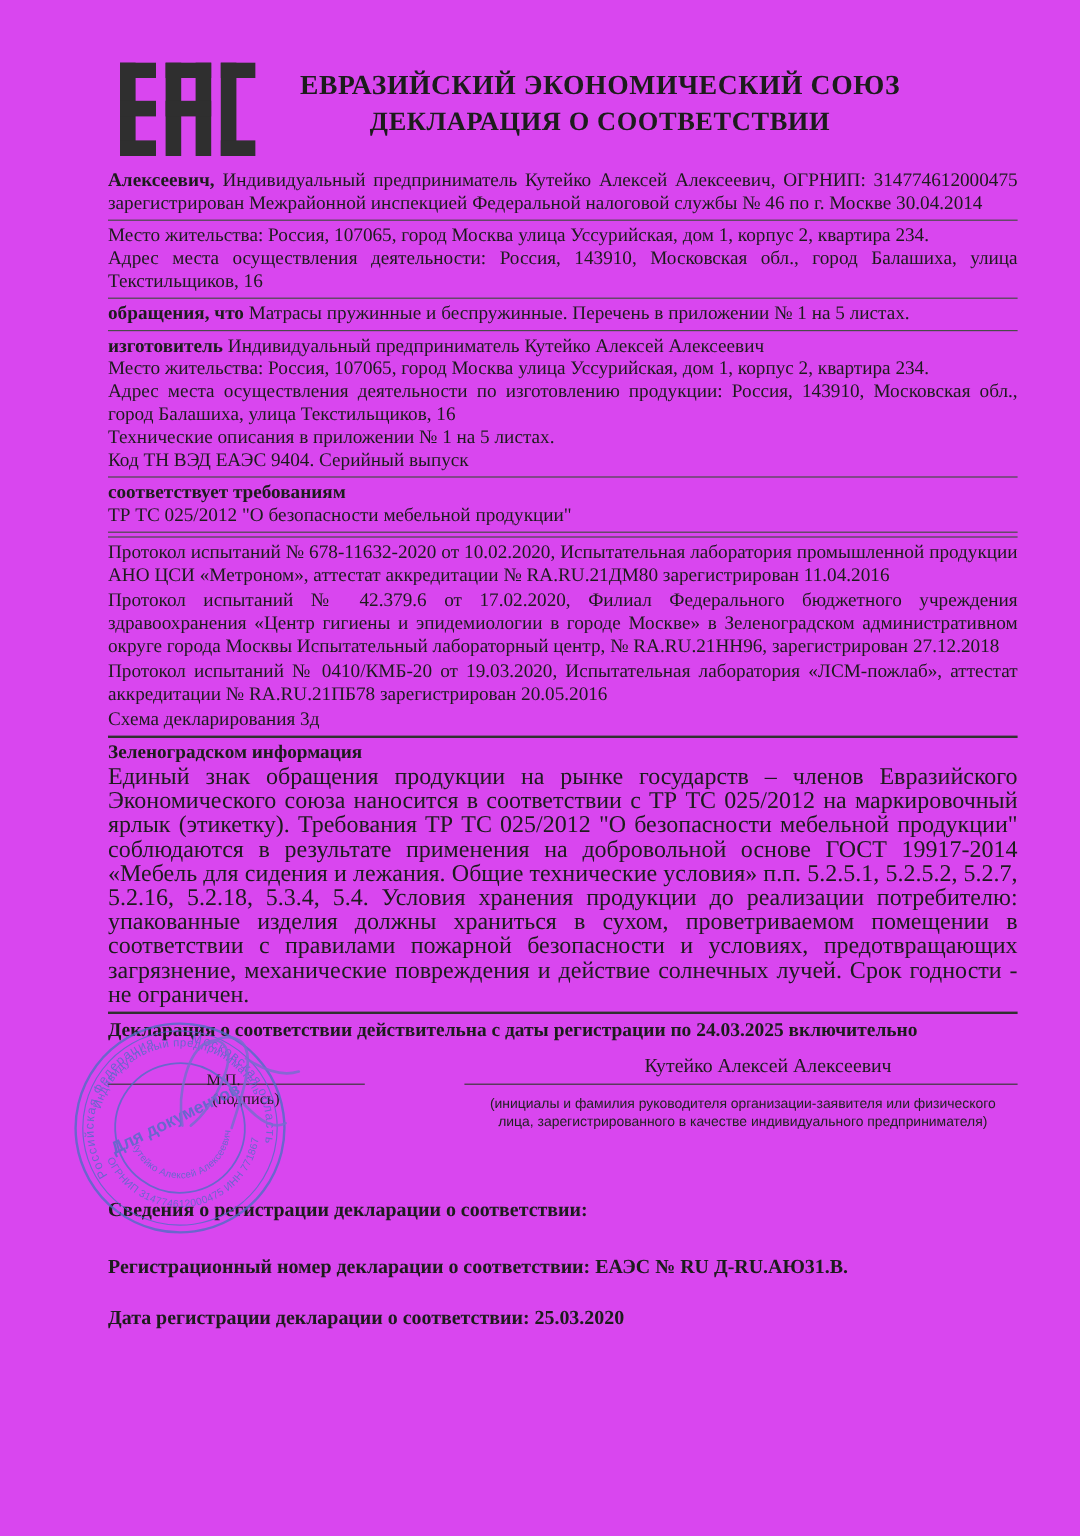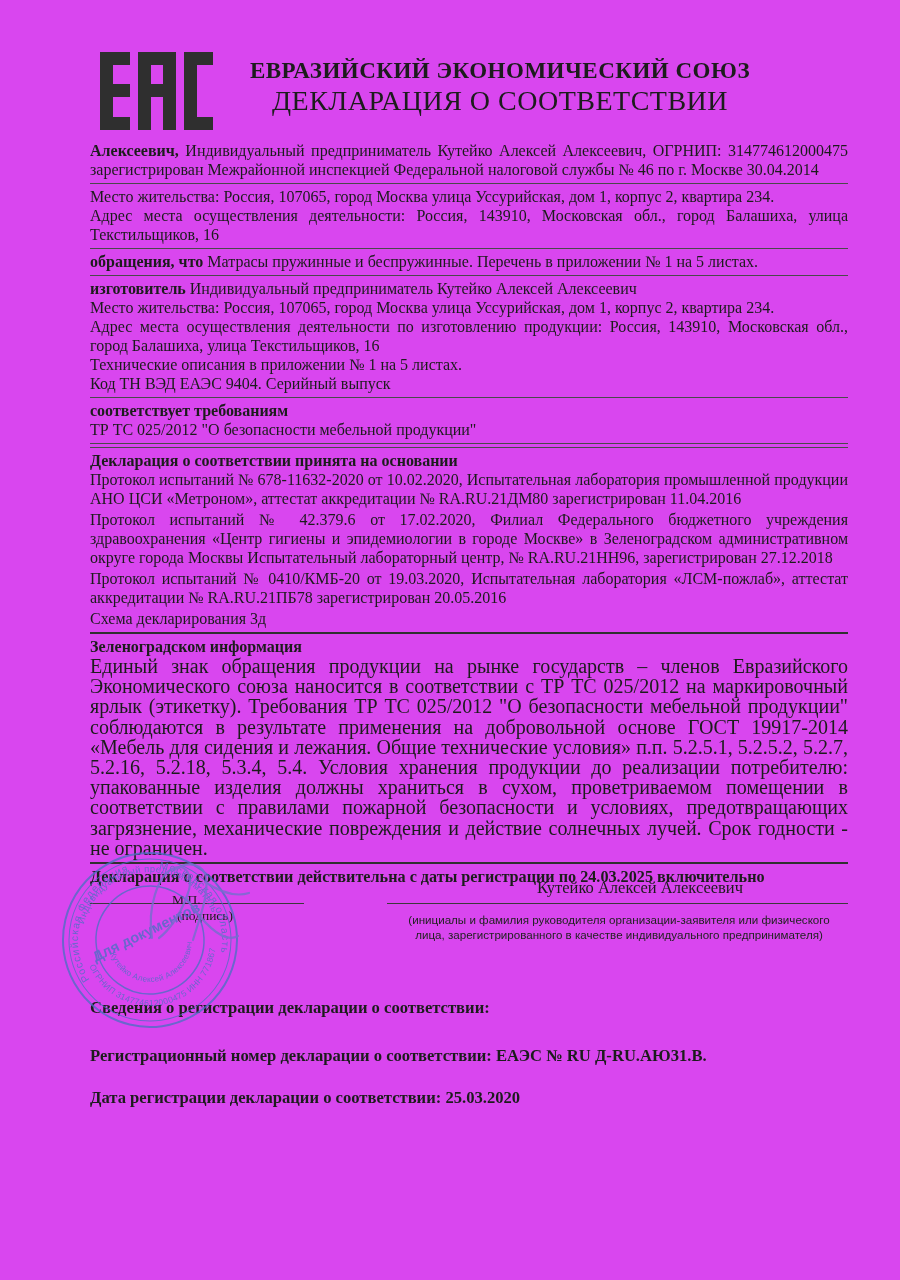--- a/index.html
+++ b/index.html
@@ -5,21 +5,21 @@
   html,body{margin:0;padding:0;background:#ffffff;}
   .page{
     position:relative;width:900px;height:1280px;background:#d946ef;
     font-family:"Liberation Serif","DejaVu Serif",serif;color:#1c1c1c;
     overflow:hidden;
   }
   
   .logo{position:absolute;left:100px;top:52px;}
   .titleblock{position:absolute;left:200px;top:56px;width:600px;text-align:center;}
   .title1{font-size:23px;font-weight:bold;letter-spacing:.5px;line-height:30px;}
-  .title2{font-size:28px;font-weight:normal;letter-spacing:.5px;line-height:30px;}
+  .title2{font-size:22px;font-weight:bold;letter-spacing:.5px;line-height:30px;}
   
   .content{position:absolute;left:90px;top:138px;width:758px;font-size:16px;line-height:19px;}
   .sec{padding:3px 0 4px 0;}
   .rule{border-top:1.4px solid #4a4a4a;height:0;}
   .rule.heavy{border-top:2px solid #303030;}
   .dblrule{border-top:1.2px solid #4a4a4a;border-bottom:1.2px solid #4a4a4a;height:3px;}
   .jst{text-align:justify;}
   b.lbl{font-weight:bold;}
   .basis p{margin:0 0 2px 0;}
   .addl-body{font-size:20px;line-height:20.2px;text-align:justify;}
@@ -101,21 +101,20 @@
     </div>
     <div class="rule"></div>
 
     <div class="sec">
       <div><b class="lbl">соответствует требованиям</b></div>
       <div>ТР ТС 025/2012 "О безопасности мебельной продукции"</div>
     </div>
     <div class="dblrule"></div>
 
     <div class="sec basis">
-      <div><b class="lbl">Декларация о соответствии принята на основании</b></div>
       <p class="jst">Протокол испытаний № 678-11632-2020 от 10.02.2020, Испытательная лаборатория промышленной продукции АНО ЦСИ «Метроном», аттестат аккредитации № RA.RU.21ДМ80 зарегистрирован 11.04.2016</p>
       <p class="jst">Протокол испытаний № 42.379.6 от 17.02.2020, Филиал Федерального бюджетного учреждения здравоохранения «Центр гигиены и эпидемиологии в городе Москве» в Зеленоградском административном округе города Москвы Испытательный лабораторный центр, № RA.RU.21НН96, зарегистрирован 27.12.2018</p>
       <p class="jst">Протокол испытаний № 0410/КМБ-20 от 19.03.2020, Испытательная лаборатория «ЛСМ-пожлаб», аттестат аккредитации № RA.RU.21ПБ78 зарегистрирован 20.05.2016</p>
       <div>Схема декларирования 3д</div>
     </div>
     <div class="rule heavy"></div>
 
     <div class="sec">
       <div><b class="lbl">Зеленоградском информация</b></div>
       <div class="addl-body">Единый знак обращения продукции на рынке государств – членов Евразийского Экономического союза наносится в соответствии с  ТР ТС 025/2012 на маркировочный ярлык (этикетку). Требования ТР ТС 025/2012 "О безопасности мебельной продукции" соблюдаются в результате применения на добровольной основе ГОСТ 19917-2014 «Мебель для сидения и лежания. Общие технические условия» п.п. 5.2.5.1, 5.2.5.2, 5.2.7, 5.2.16, 5.2.18, 5.3.4, 5.4. Условия хранения продукции до реализации потребителю: упакованные изделия должны храниться в сухом, проветриваемом помещении в соответствии с правилами пожарной безопасности и условиях, предотвращающих загрязнение, механические повреждения и действие солнечных лучей.  Срок годности - не ограничен.</div>

